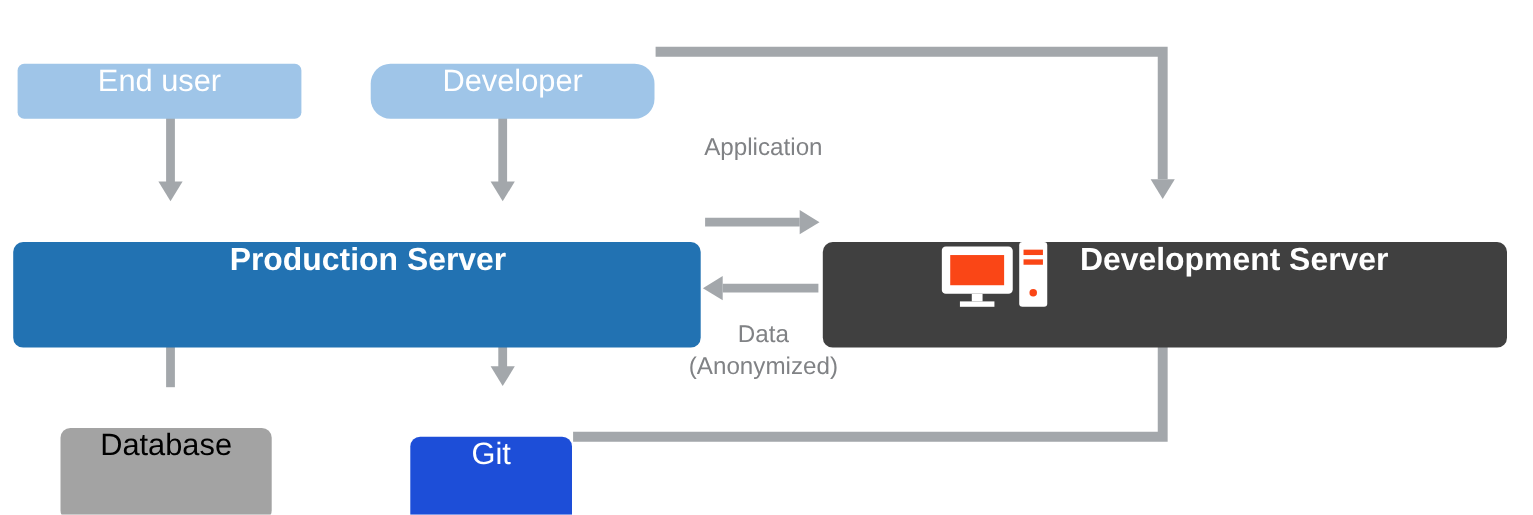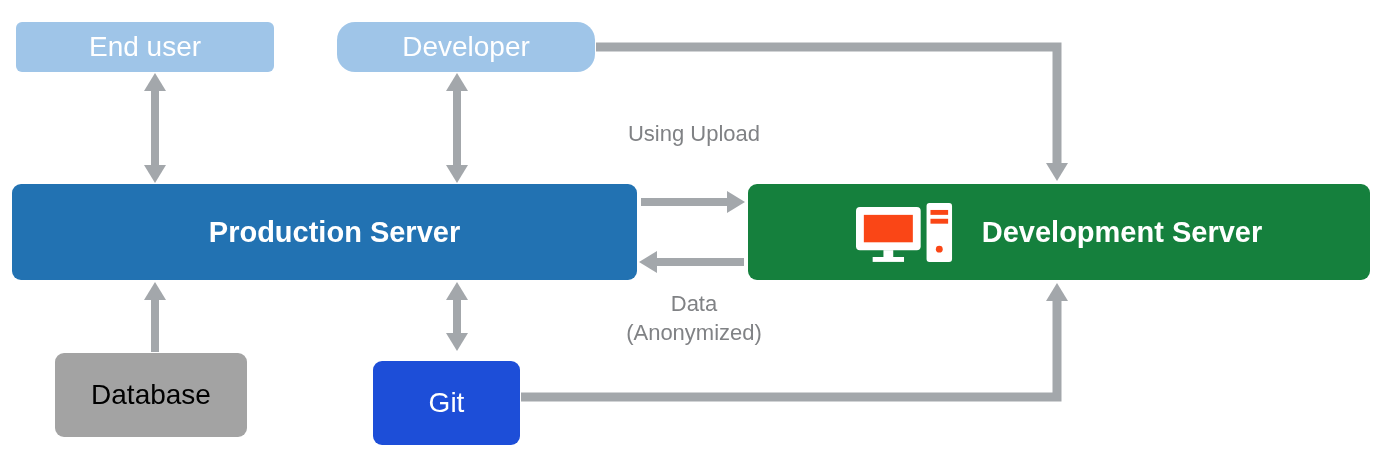--- a/index.html
+++ b/index.html
@@ -17,23 +17,24 @@
   }
   .arrow-layer {
     position: absolute;
     left: 0; top: 0;
     width: 1394px; height: 468px;
     pointer-events: none;
   }
   .node {
     position: absolute;
     display: flex;
-    align-items: center;
+    align-items: flex-start;
     justify-content: center;
     box-sizing: border-box;
+    margin-top: 36px;
   }
   .node .label {
     white-space: nowrap;
   }
   
   .actor {
     background: #9fc5e8;
     color: #ffffff;
     border-radius: 6px;
     font-size: 28px;
@@ -41,21 +42,21 @@
   .node-end-user   { left: 16px;  top: 22px; width: 258px; height: 50px; }
   .node-developer  { left: 337px; top: 22px; width: 258px; height: 50px; border-radius: 18px; }
   
   .server {
     border-radius: 9px;
     color: #ffffff;
     font-size: 29px;
     font-weight: bold;
   }
   .node-production  { left: 12px;  top: 184px; width: 625px; height: 96px; background: #2272b2; padding-left: 20px; }
-  .node-development { left: 748px; top: 184px; width: 622px; height: 96px; background: #15803d; gap: 28px; }
+  .node-development { left: 748px; top: 184px; width: 622px; height: 96px; background: #404040; gap: 28px; }
   
   .node-database {
     left: 55px; top: 353px; width: 192px; height: 84px;
     background: #a3a3a3; color: #000000;
     border-radius: 9px; font-size: 28px;
   }
   .node-git {
     left: 373px; top: 361px; width: 147px; height: 84px;
     background: #1d4ed8; color: #ffffff;
     border-radius: 9px; font-size: 28px;
@@ -156,21 +157,21 @@
 
   <div class="node node-database">
     <span class="label">Database</span>
   </div>
 
   <div class="node node-git">
     <span class="label">Git</span>
   </div>
 
   <div class="flow-label flow-label-upload">
-    <div>Using Upload</div>
+    <div>Application</div>
   </div>
 
   <div class="flow-label flow-label-data">
     <div>Data</div>
     <div>(Anonymized)</div>
   </div>
 
 </div>
 
 </body></html>

